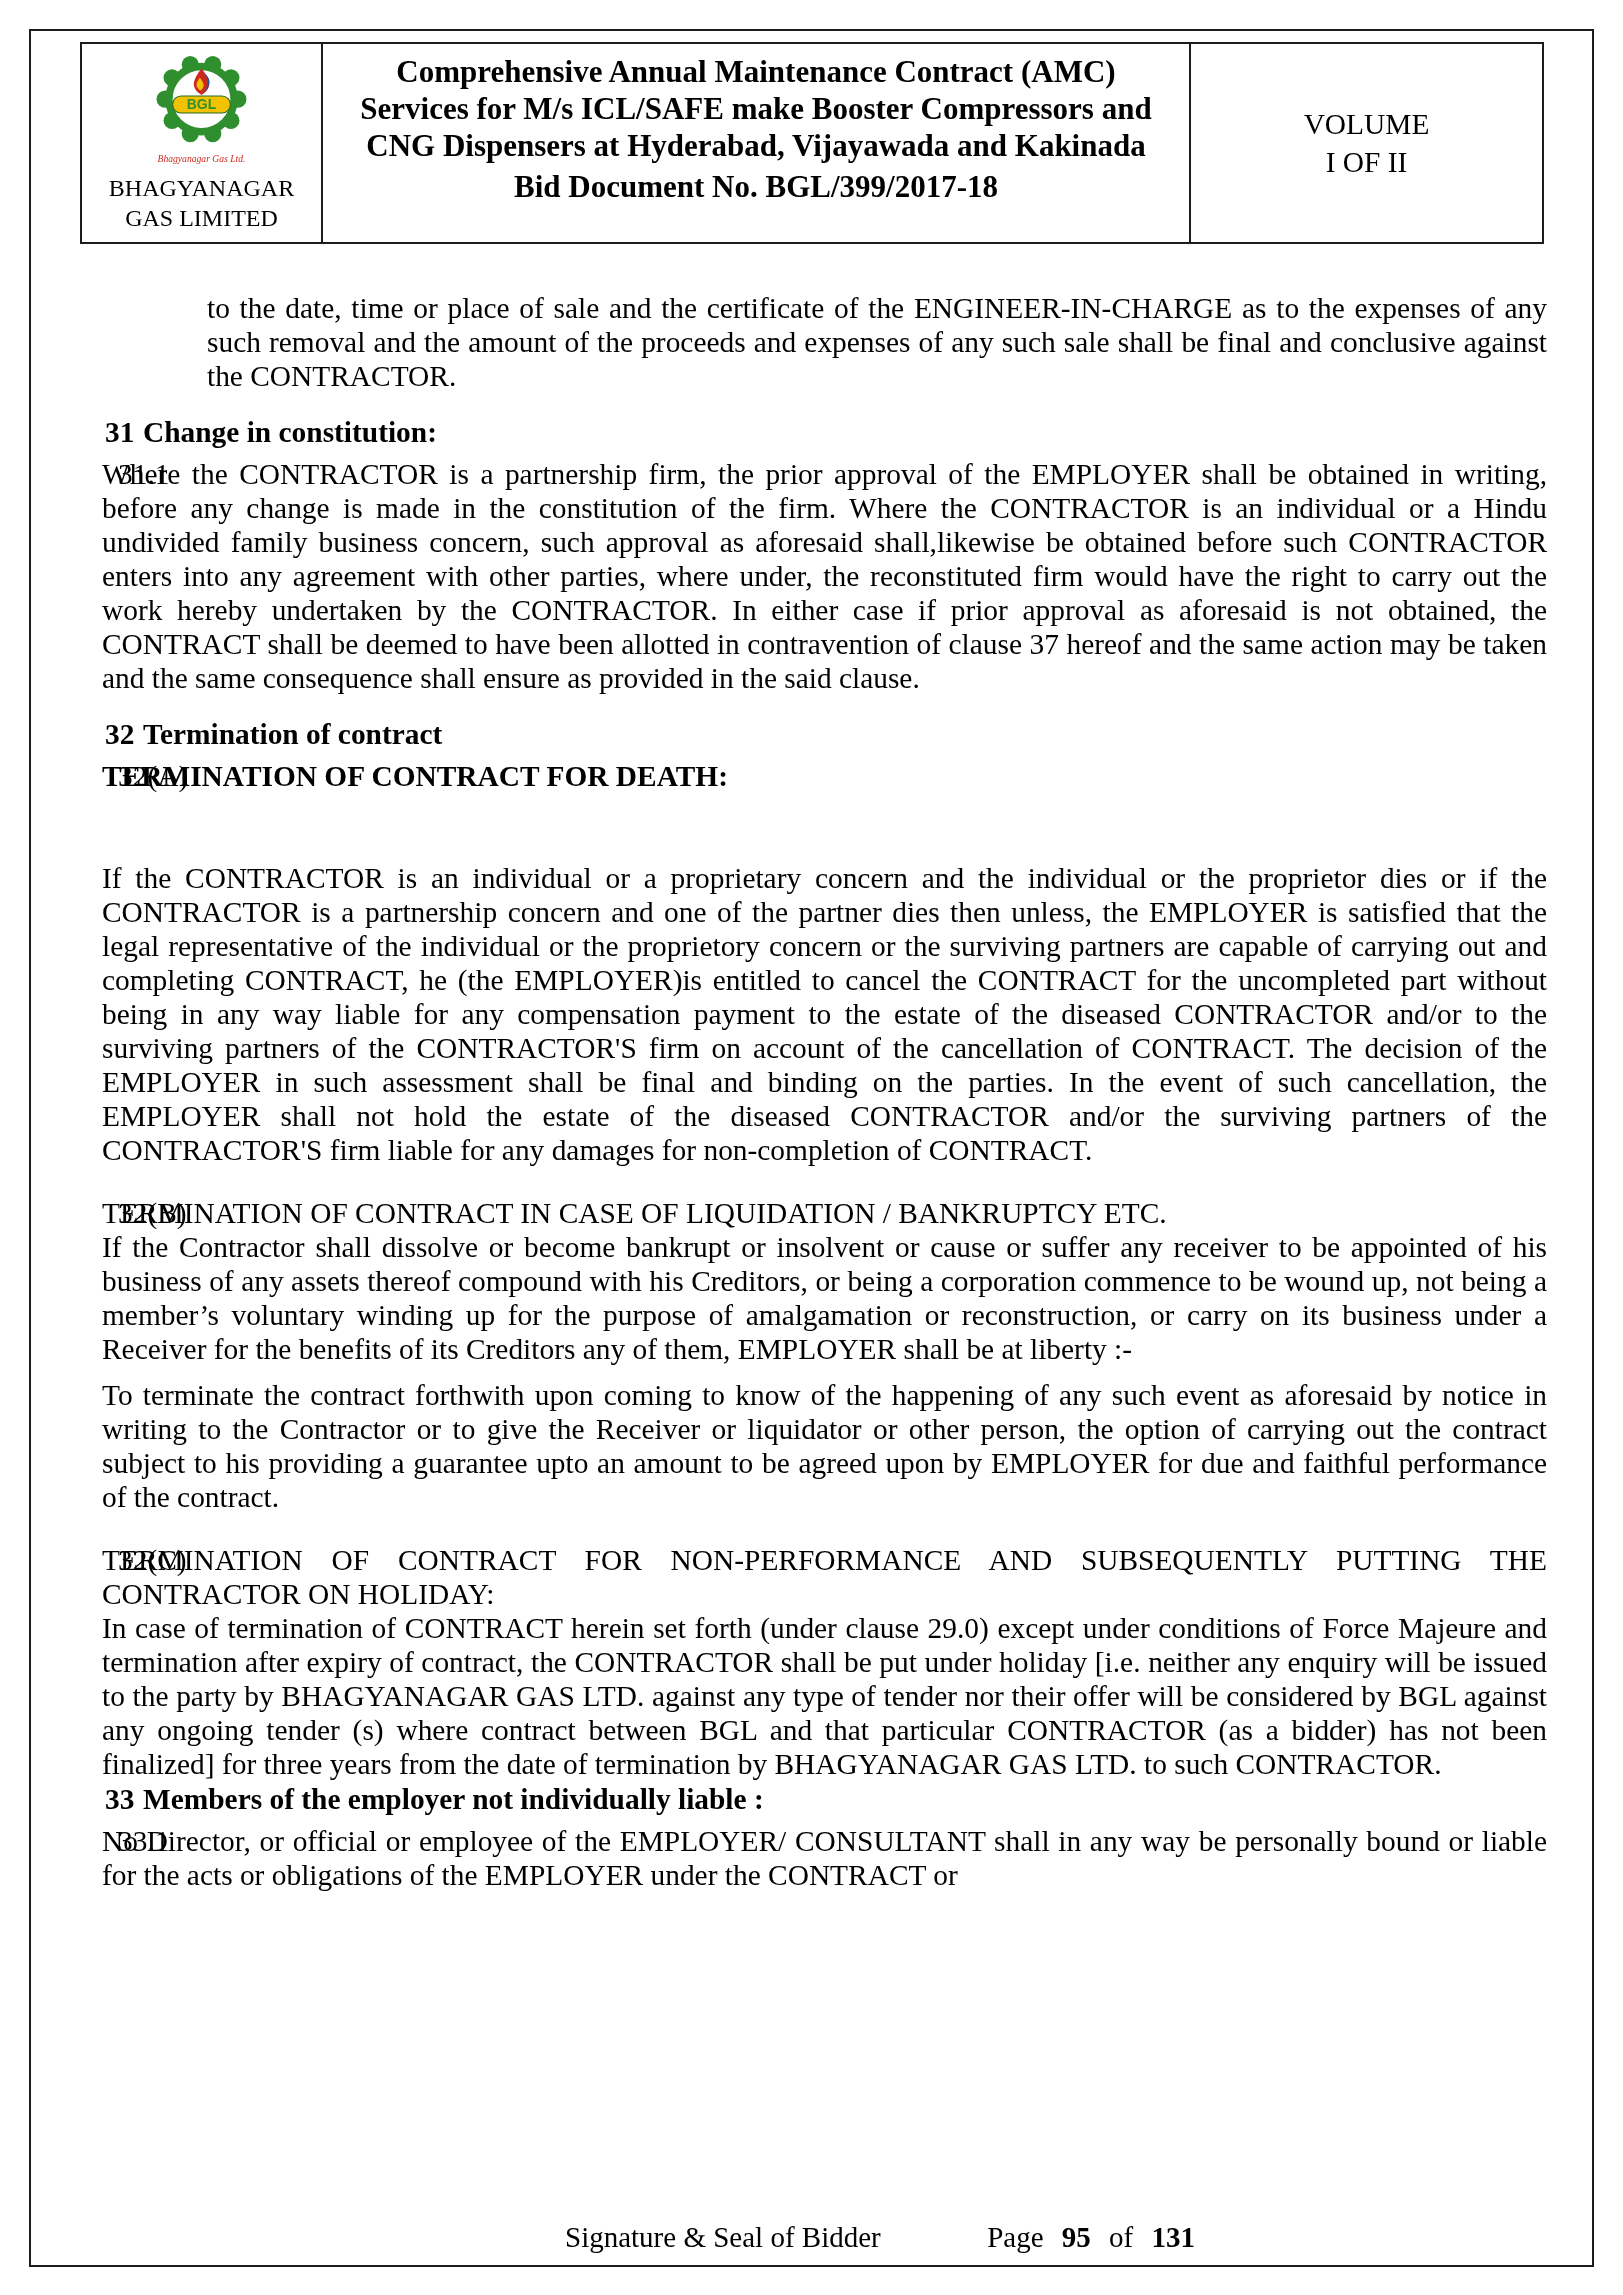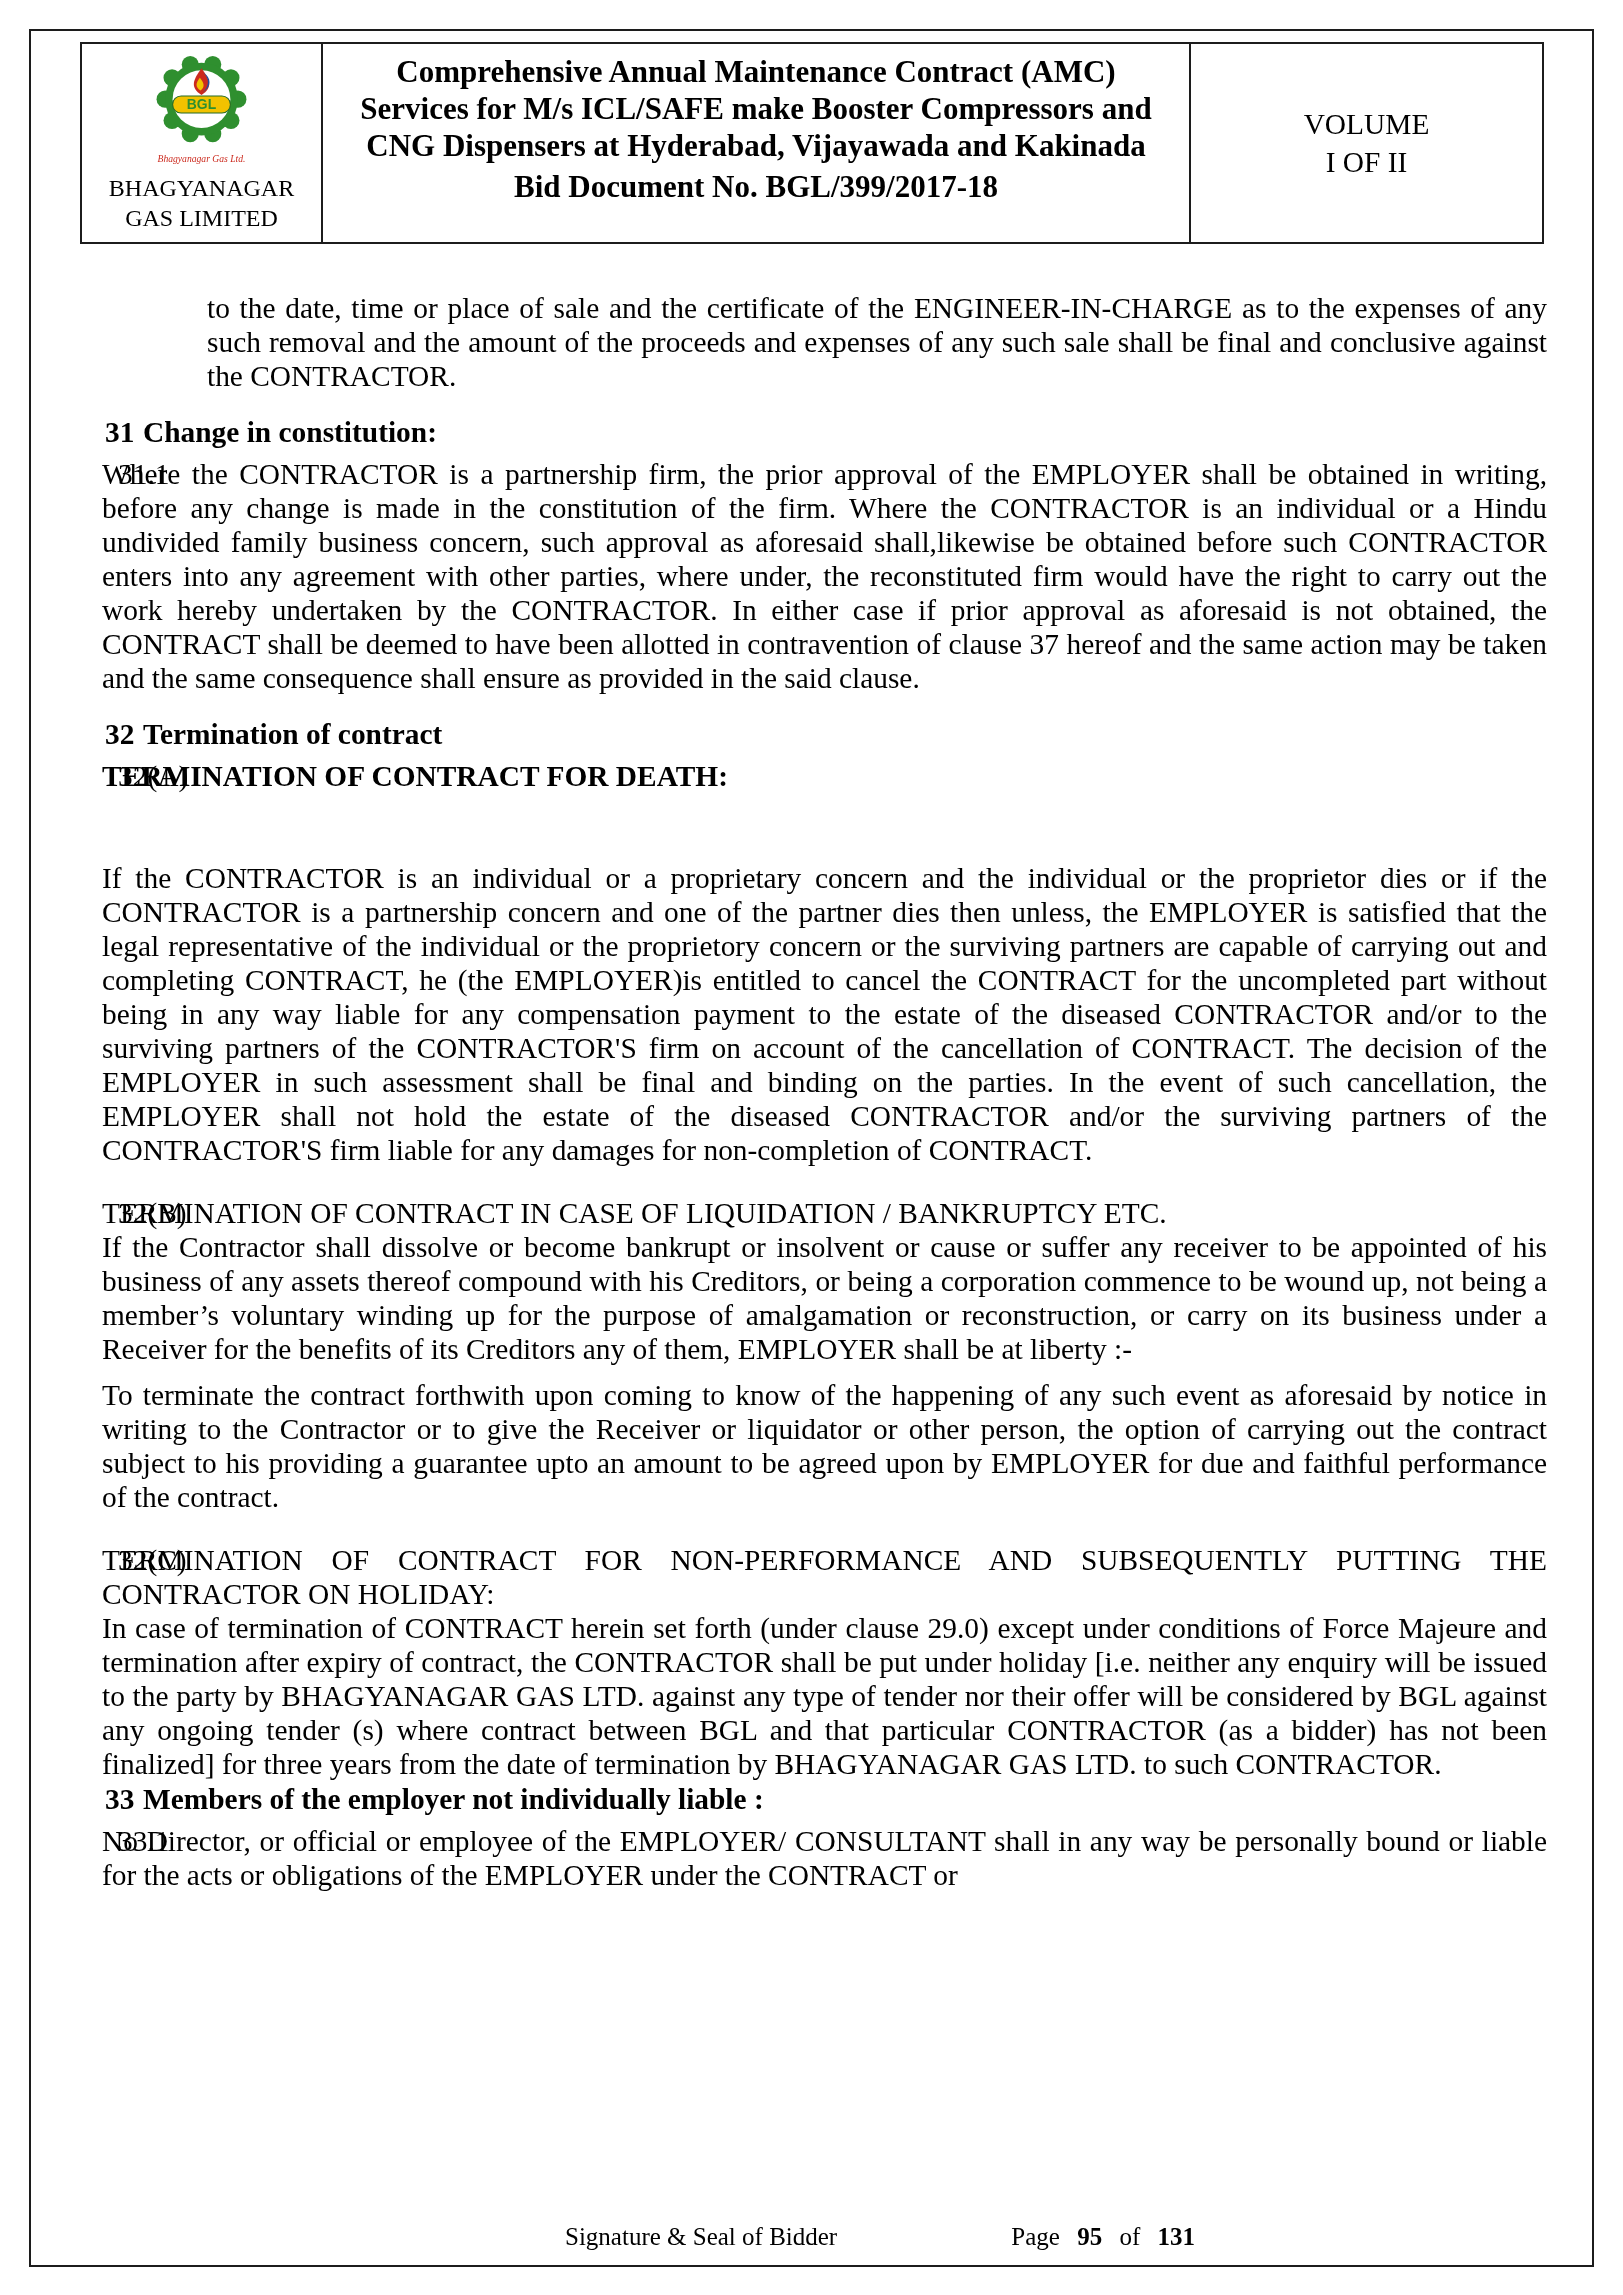--- a/index.html
+++ b/index.html
@@ -45,21 +45,21 @@
   .section-heading { font-weight: bold; padding-left: 89px; padding-right: 92px; }
   .section-number { display: inline-block; min-width: 38px; }
   .clause-item { position: relative; padding-left: 86px; padding-right: 92px; margin-top: 29px; }
   .section-heading + .clause-item { margin-top: 7.9px; }
   .clause-label { position: absolute; left: 102px; top: 0; }
   .clause-heading { text-align: justify; text-justify: inter-word; }
   .clause-heading.gap-after { margin-bottom: 68px; font-weight: bold; }
   .para { margin: 0; text-align: justify; text-justify: inter-word; }
   .para + .para { margin-top: 11.8px; }
   
-  .footer { position: absolute; left: 0; top: 2220px; width: 1284px; height: 35px; font-size: 25px; line-height: 34px; }
+  .footer { position: absolute; left: 0; top: 2220px; width: 1284px; height: 35px; font-size: 29px; line-height: 34px; }
   .footer-signature { position: absolute; left: 565px; }
   .footer-page { position: absolute; right: 89px; white-space: nowrap; }
   .footer-page span + span { margin-left: 11px; }
   .footer-page .num { font-weight: bold; }
 </style>
 </head>
 <body>
 
 <div class="page-border"></div>
 

